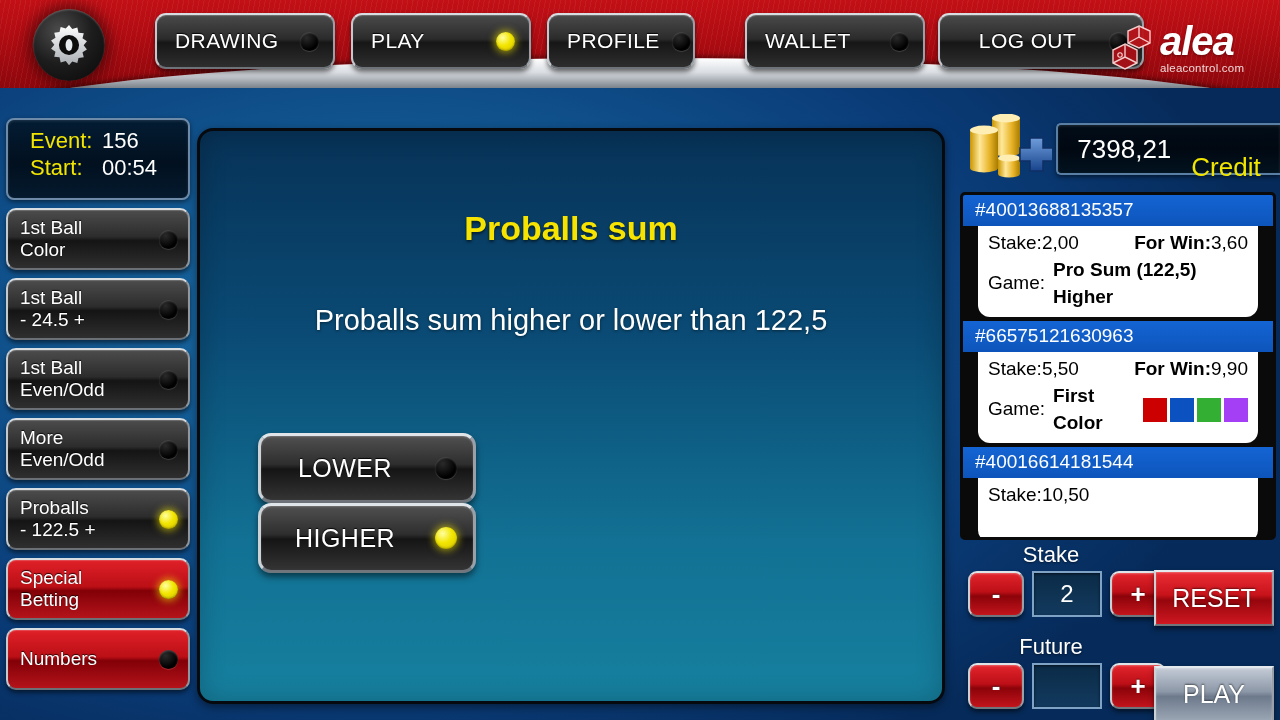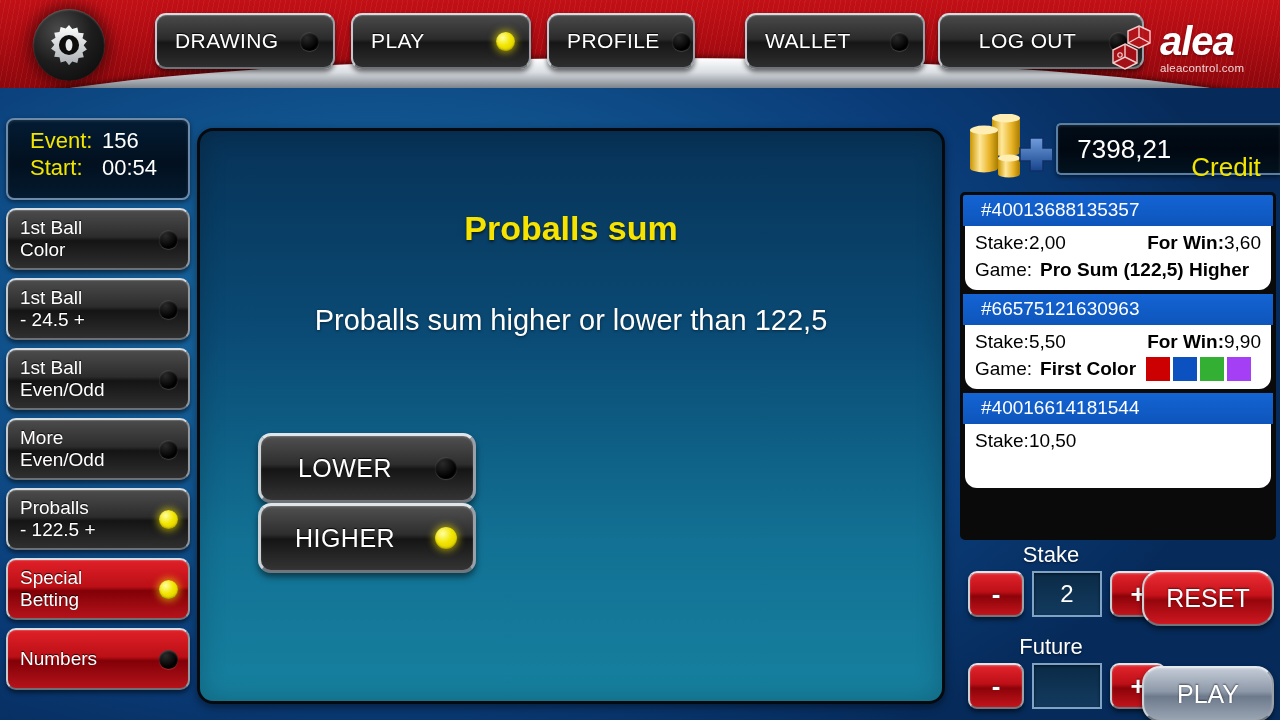--- a/index.html
+++ b/index.html
@@ -195,25 +195,25 @@
     width: 316px; height: 348px;
     border: 3px solid #0a0a0a;
     border-radius: 5px;
     background: #0a0a0a;
     overflow: hidden;
   }
   .slip { background: #0a0a0a; padding-bottom: 4px; }
   .slip-id {
     background: linear-gradient(180deg, #1464d4 0%, #0d55bb 100%);
     color: #ffffff; font-size: 19px;
-    padding: 4px 0 5px 18px;
+    padding: 4px 0 5px 12px;
   }
   .slip-body {
     background: #ffffff; border-radius: 0 0 12px 12px;
-    margin: 0 2px; padding: 4px 10px 6px 10px;
+    margin: 0 15px; padding: 4px 10px 6px 10px;
     color: #000000;
   }
   .slip-line { display: flex; align-items: center; font-size: 19px; line-height: 1.42; }
   .slip-line .lbl { font-weight: normal; }
   .slip-line .val { }
   .slip-line .right { margin-left: auto; display: flex; align-items: center; }
   .slip-line .bold { font-weight: bold; }
   .swatches { display: flex; margin-left: 10px; gap: 3px; }
   .swatches i { display: block; width: 24px; height: 24px; }
 
@@ -244,22 +244,22 @@
     width: 70px; height: 46px;
     border: 2px solid #7fa3c4;
     background: linear-gradient(180deg, #0b2b47 0%, #123a5e 100%);
     box-shadow: inset 0 1px 3px rgba(0,0,0,0.6);
     color: #ffffff; font-size: 24px;
     display: flex; align-items: center; justify-content: center;
     cursor: text;
   }
   .action-btn {
     position: absolute; right: 6px;
-    width: 132px; height: 56px;
-    border-radius: 18px;
+    width: 120px; height: 56px;
+    border-radius: 0;
     border: 2px solid;
     border-color: #e4e9ee #9aa0a7 #6f757b #ccd1d6;
     box-shadow: 0 3px 5px rgba(0,0,0,0.5), inset 0 1px 2px rgba(255,255,255,0.3);
     display: flex; align-items: center; justify-content: center;
     color: #ffffff; font-size: 25px;
     text-shadow: 0 -1px 2px rgba(0,0,0,0.55);
     cursor: pointer;
   }
   .action-btn.reset {
     top: 28px;

